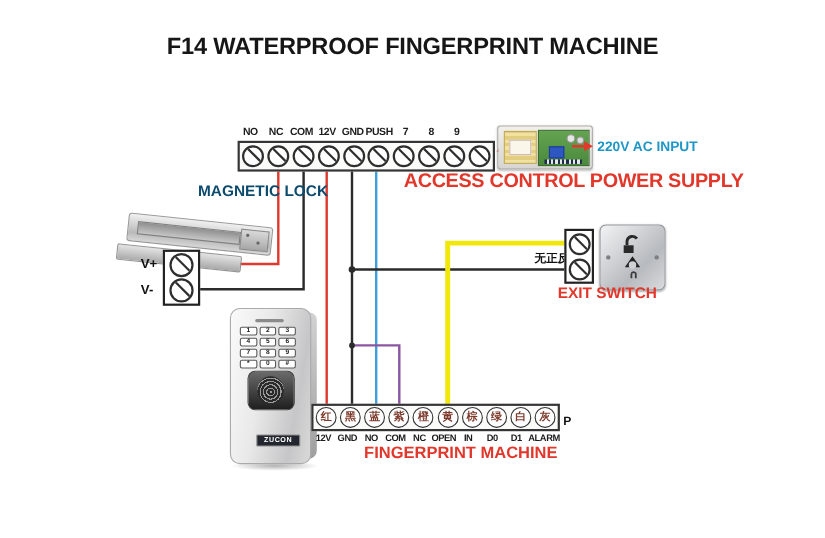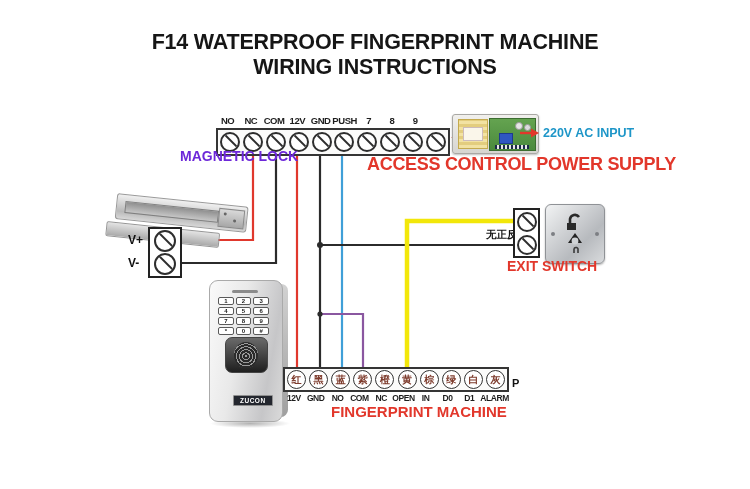--- a/index.html
+++ b/index.html
@@ -90,21 +90,20 @@
 
   svg.wires{left:0;top:0;pointer-events:none;}
 </style>
 </head>
 <body>
 
 <div class="canvas">
 
   <div class="abs title">
     <div>F14 WATERPROOF FINGERPRINT MACHINE</div>
-    <div>WIRING INSTRUCTIONS</div>
   </div>
 
   <svg class="abs wires" width="750" height="489" viewBox="0 0 750 489">
     <path d="M253 154 V240 H176" fill="none" stroke-width="2.2" stroke="#e0382d"></path>
     <path d="M276 154 V263 H176" fill="none" stroke-width="2.2" stroke="#2b2b2b"></path>
     <path d="M297 154 V368" fill="none" stroke-width="2.2" stroke="#e0382d"></path>
     <path d="M320 154 V368" fill="none" stroke-width="2.2" stroke="#2b2b2b"></path>
     <path d="M342 154 V368" fill="none" stroke-width="2.2" stroke="#3f9fd8"></path>
     <path d="M320 245 H514" fill="none" stroke-width="2.2" stroke="#2b2b2b"></path>
     <path d="M407 368 V221 H514" fill="none" stroke-width="4.5" stroke="#f2e70a"></path>
@@ -153,21 +152,21 @@
   </div>
 
   <svg class="abs" style="left:520px;top:127px;" width="20" height="12" viewBox="0 0 20 12">
     <path d="M0 6 H12" stroke-width="2.4" fill="none" stroke="#e2372b"></path>
     <path d="M11 1.5 L19 6 L11 10.5 Z" fill="#e2372b"></path>
   </svg>
   <div class="abs lbl" style="left: 543px; top: 126px; font-size: 12.5px; color: rgb(30, 150, 200);">220V AC INPUT</div>
 
   <div class="abs lbl" style="left: 367px; top: 154px; font-size: 18px; letter-spacing: -0.3px; color: rgb(226, 55, 43);">ACCESS CONTROL POWER SUPPLY</div>
 
-  <div class="abs lbl" style="left: 132px; top: 148px; font-size: 14px; color: #6d28d9; padding-left: 48px;">MAGNETIC LOCK</div>
+  <div class="abs lbl" style="left: 132px; top: 165px; font-size: 14px; color: #0c4a6e; padding-left: 48px;">MAGNETIC LOCK</div>
   <div class="abs maglock-bar">
     <div class="maglock-face"></div>
     <div class="maglock-cap">
       <i style="left:4px;top:3px;"></i>
         <i style="left:14px;top:9px;"></i>
     </div>
   </div>
   <div class="abs maglock-plate"></div>
 
   <div class="abs lbl" style="left:128px;top:233px;font-size:12px;color:#111;">V+</div>

